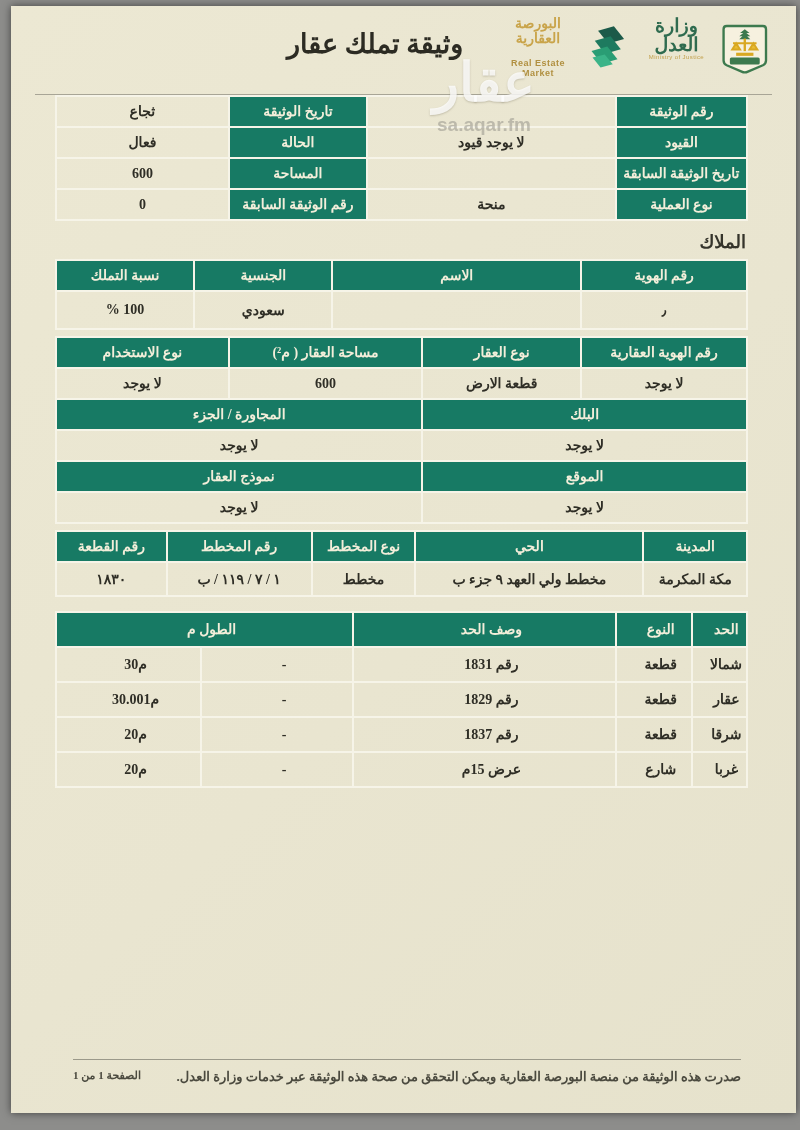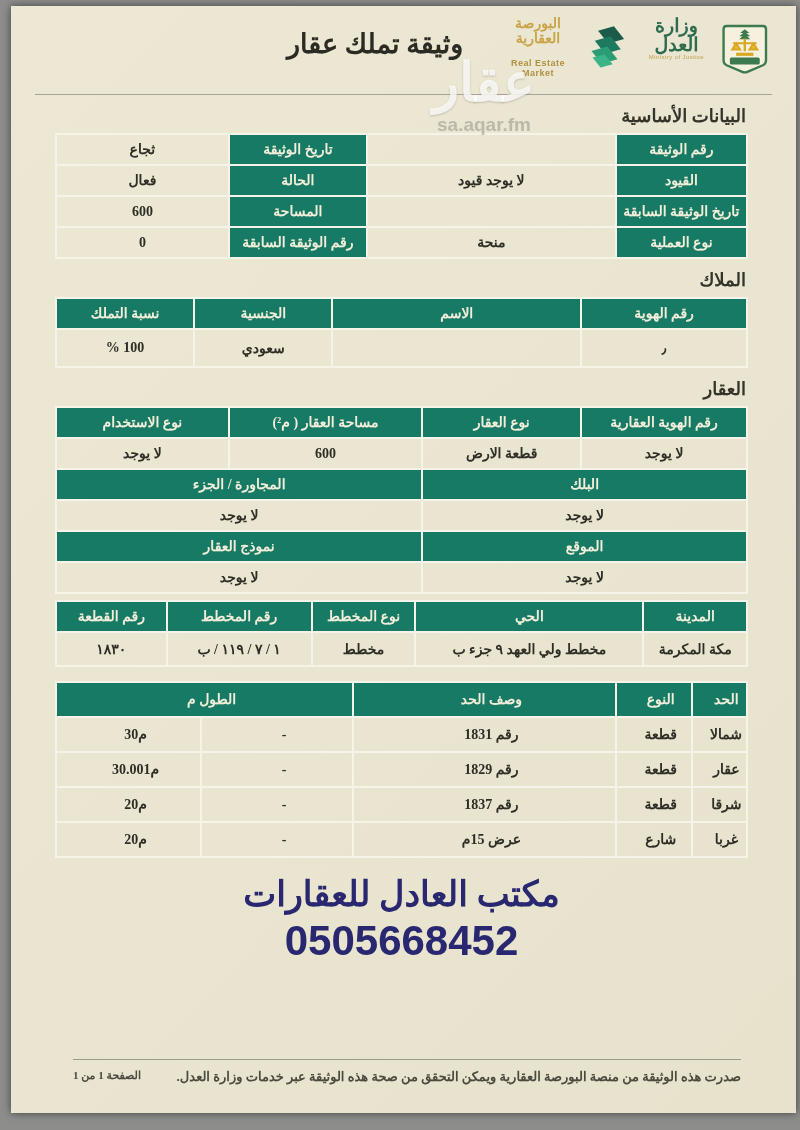--- a/index.html
+++ b/index.html
@@ -84,21 +84,20 @@
 
     <div class="wmark">
       <div class="wm-big">عقار</div>
       <div class="wm-small">sa.aqar.fm</div>
     </div>
   </div>
   <div class="topline"></div>
 
   <div class="content">
 
-    <div class="sec-title">البيانات الأساسية</div>
     <table class="t-basic">
       <colgroup>
           <col style="width:19%">
           <col style="width:36%">
           <col style="width:20%">
           <col style="width:25%">
         </colgroup>
       <tbody>
           <tr>
         <td class="th">رقم الوثيقة</td>
@@ -144,21 +143,20 @@
       </tr>
       <tr style="height:38px">
         <td>٫</td>
         <td></td>
         <td>سعودي</td>
         <td class="ltr">% 100</td>
       </tr>
     </tbody>
       </table>
 
-    <div class="sec-title">العقار</div>
     <table class="mb">
       <colgroup>
           <col style="width:24%">
           <col style="width:23%">
           <col style="width:28%">
           <col style="width:25%">
         </colgroup>
       <tbody>
           <tr>
         <td class="th">رقم الهوية العقارية</td>
@@ -255,23 +253,19 @@
       <tr>
         <td>غربا</td>
         <td>شارع</td>
         <td>عرض 15م</td>
         <td>-</td>
         <td class="ltr">20م</td>
       </tr>
     </tbody>
       </table>
 
-    <div class="office">
-      <div class="office-name">مكتب العادل للعقارات</div>
-      <div class="office-phone">0505668452</div>
-    </div>
   </div>
 
   <div class="foot">
     <div class="foot-note">صدرت هذه الوثيقة من منصة البورصة العقارية ويمكن التحقق من صحة هذه الوثيقة عبر خدمات وزارة العدل.</div>
     <div class="foot-page">الصفحة 1 من 1</div>
   </div>
 </div>
 
 </body></html>

